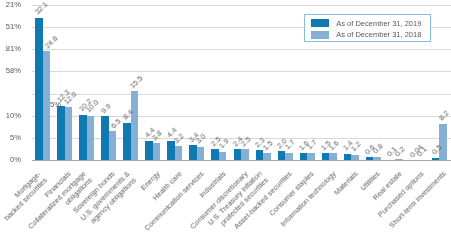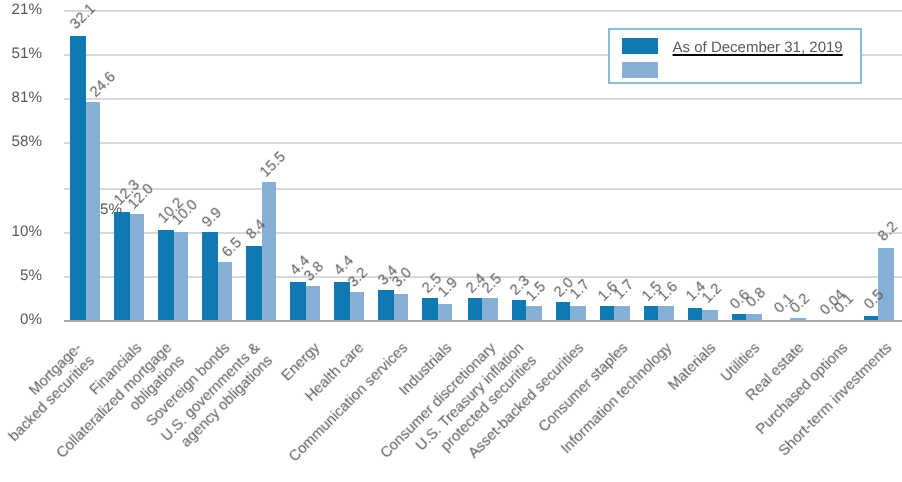--- a/index.html
+++ b/index.html
@@ -6,21 +6,21 @@
   body{width:451px;height:241px;background:#ffffff;font-family:"Liberation Sans",sans-serif;overflow:hidden;-webkit-font-smoothing:antialiased;}
   #chart{position:relative;width:451px;height:241px;}
   .gridline{position:absolute;height:1.2px;background:#d9d9d9;}
   .axisline{position:absolute;height:1px;background:#a8a8a8;z-index:5;}
   .ylabel{position:absolute;transform:translateZ(0);font-size:7.6px;color:#58595b;text-align:right;width:20px;left:1px;}
   .bar{position:absolute;z-index:2;}
   .dlabel{position:absolute;z-index:6;font-size:7.4px;line-height:10px;color:#5a5b5d;white-space:nowrap;transform:translateZ(0) rotate(-45deg);transform-origin:0% 100%;}
   .catlabel{position:absolute;font-size:7.4px;color:#5a5b5d;white-space:nowrap;transform:translateZ(0) rotate(-45deg);transform-origin:100% 0%;text-align:right;line-height:8.9px;}
   #legend{position:absolute;left:303.5px;top:13.7px;width:127.5px;height:28.1px;border:1px solid #86bddc;background:#fff;box-sizing:border-box;}
   .legitem{display:flex;align-items:center;height:11.8px;margin-left:6.8px;}
-  .legrows{padding-top:2.6px;text-decoration:underline;}
+  .legrows{padding-top:2.6px;}
   .legswatch{width:17.6px;height:7.8px;margin-right:7.4px;}
   .legtext{font-size:7.5px;color:#58595b;transform:translateZ(0);}
 </style>
 </head>
 <body>
 
 <div id="chart">
   <div id="plot">
       <div class="gridline" style="top: 5px; left: 31.5px; width: 419px;"></div>
       <div class="ylabel" style="top: 0px;">21%</div>
@@ -177,16 +177,17 @@
       </div>
     </div>
   <div id="legend">
     <div class="legrows" id="legrows">
         <div class="legitem">
           <div class="legswatch" style="background: rgb(15, 121, 178);"></div>
           <div class="legtext">As of December 31, 2019</div>
         </div>
         <div class="legitem">
           <div class="legswatch" style="background: rgb(134, 175, 214);"></div>
+          <div class="legtext">As of December 31, 2018</div>
         </div>
       </div>
   </div>
 </div>
 
 </body></html>

